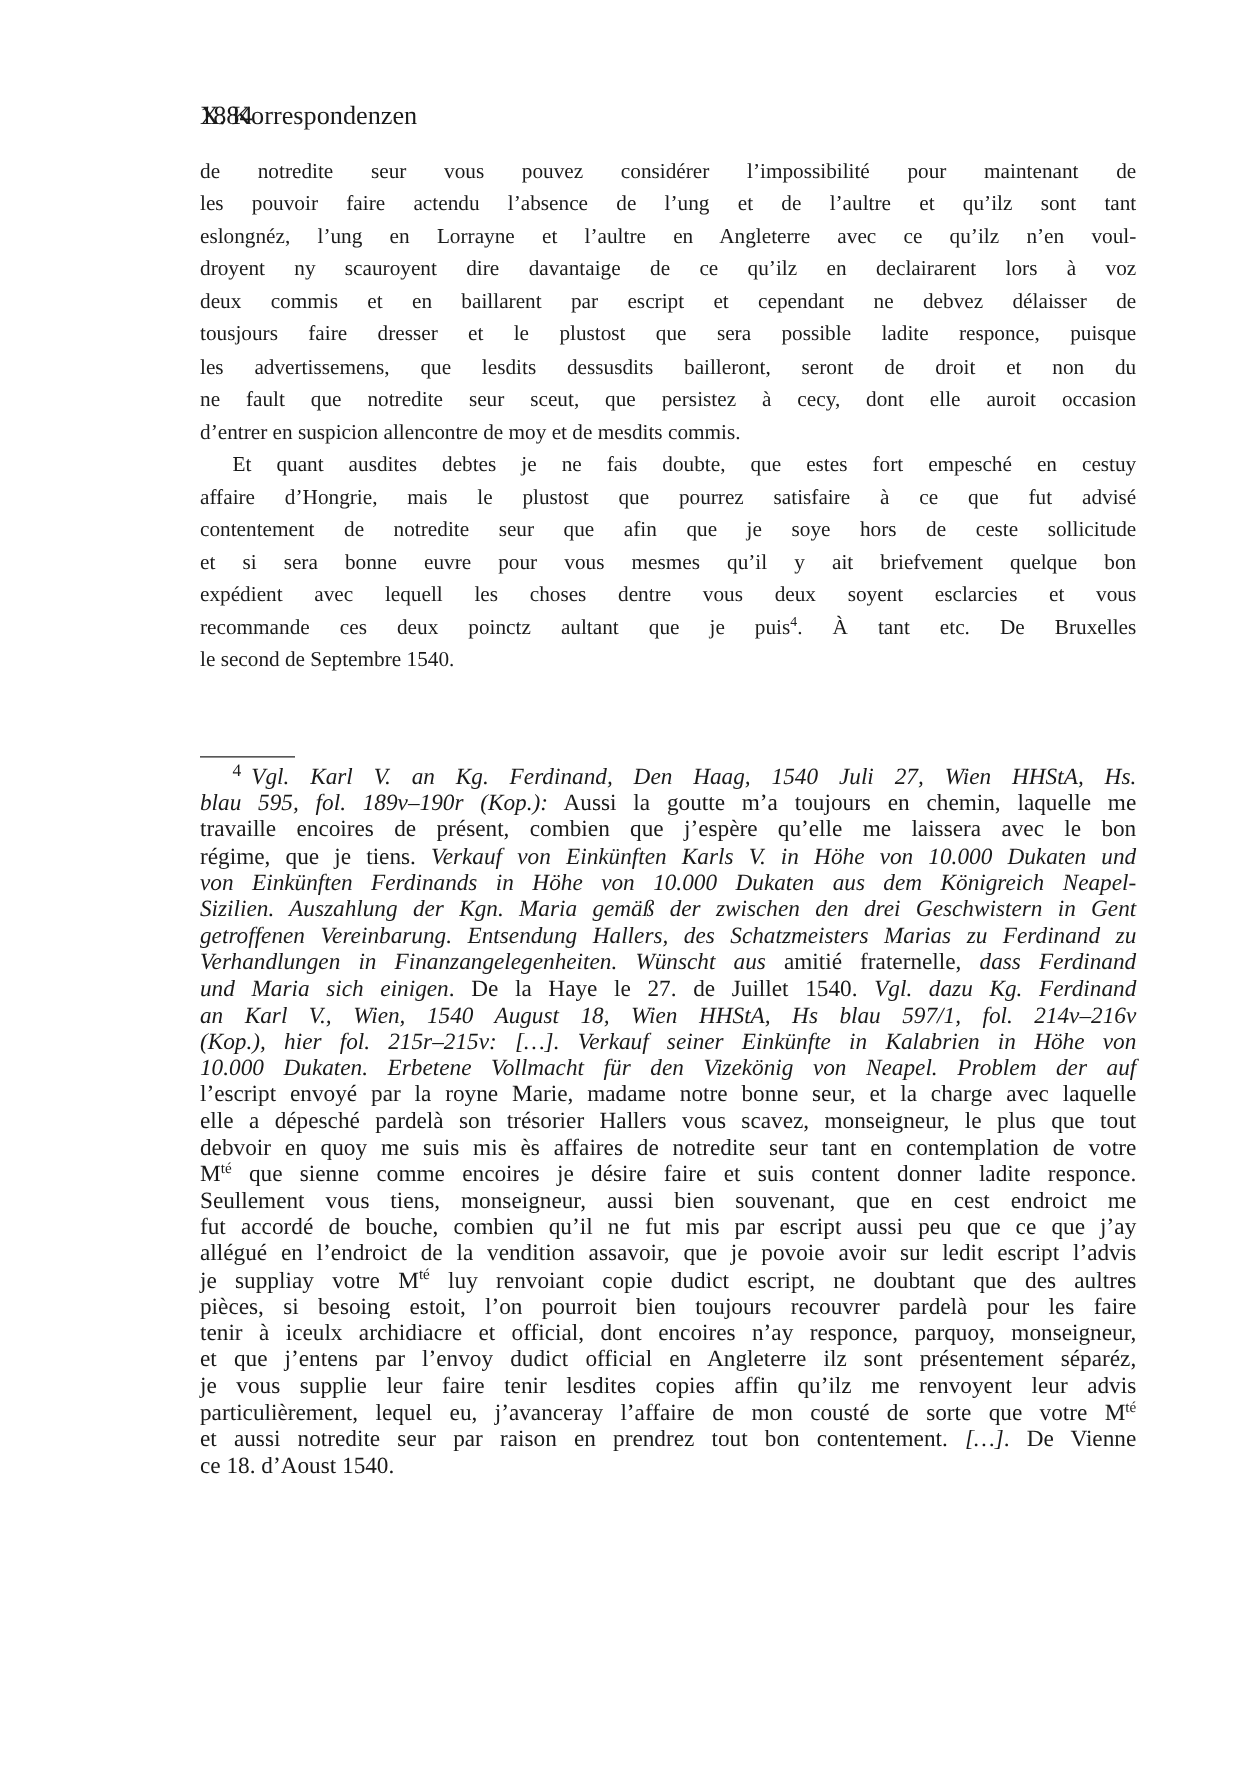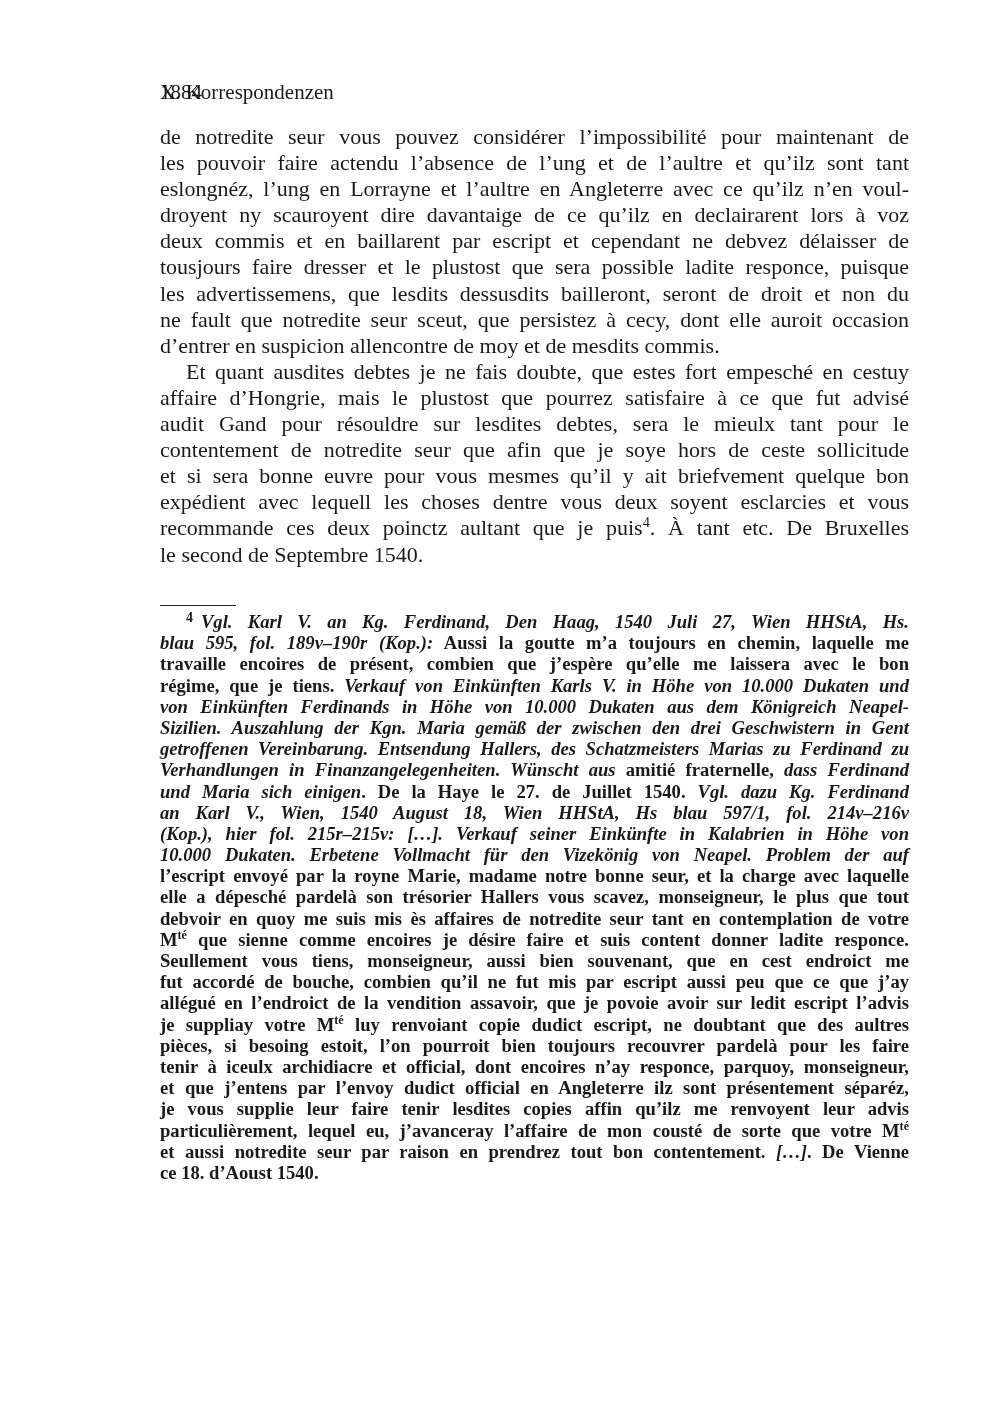--- a/index.html
+++ b/index.html
@@ -1,27 +1,27 @@
 <!DOCTYPE html>
 <html><head>
 <meta charset="utf-8">
 <style>
   html, body { margin: 0; padding: 0; background: #ffffff; }
   body { width: 1004px; height: 1418px; position: relative; overflow: hidden; color: #1a1a1a; font-family: "Liberation Serif", "DejaVu Serif", serif; }
   .page { position: absolute; left: 160px; top: 0; width: 749px; }
   .header { position: absolute; top: 80px; left: 0; width: 749px; height: 30px; font-size: 21px; }
   .header .pno { position: absolute; left: 0; top: 0; }
   .header .rt { position: absolute; left: 0; width: 749px; text-align: left; top: 0; }
-  .main { position: absolute; top: 124px; left: 0; width: 749px; font-size: 22px; line-height: 26.1px; }
+  .main { position: absolute; top: 124px; left: 0; width: 749px; font-size: 17px; line-height: 26.1px; }
   .line { display: block; text-align: justify; text-align-last: justify; white-space: nowrap; height: 26.1px; }
   .line.last { text-align-last: left; }
   .line.indent { padding-left: 26px; }
   .fn-rule { position: absolute; top: 605px; left: 0; width: 76px; height: 0; border-top: 1px solid #222; }
   .footnote { position: absolute; top: 611px; left: 0; width: 749px; font-size: 18.6px; line-height: 21.2px; }
-  .fline { display: block; text-align: justify; text-align-last: justify; white-space: nowrap; height: 21.2px; font-weight: bold; }
+  .fline { display: block; text-align: justify; text-align-last: justify; white-space: nowrap; height: 21.2px; }
   .fline.last { text-align-last: left; }
   .fline.indent { padding-left: 26px; }
   i { font-style: italic; }
   sup { font-size: 0.65em; line-height: 0; vertical-align: 0.55em; }
   .fnmark { font-size: 0.75em; vertical-align: 0.4em; line-height: 0; margin-right: 8px; }
 </style>
 </head>
 <body>
 
 <div class="page">
@@ -36,21 +36,20 @@
     <span class="line">les pouvoir faire actendu l’absence de l’ung et de l’aultre et qu’ilz sont tant</span>
     <span class="line">eslongnéz, l’ung en Lorrayne et l’aultre en Angleterre avec ce qu’ilz n’en voul-</span>
     <span class="line">droyent ny scauroyent dire davantaige de ce qu’ilz en declairarent lors à voz</span>
     <span class="line">deux commis et en baillarent par escript et cependant ne debvez délaisser de</span>
     <span class="line">tousjours faire dresser et le plustost que sera possible ladite responce, puisque</span>
     <span class="line">les advertissemens, que lesdits dessusdits bailleront, seront de droit et non du</span>
     <span class="line">ne fault que notredite seur sceut, que persistez à cecy, dont elle auroit occasion</span>
     <span class="line last">d’entrer en suspicion allencontre de moy et de mesdits commis.</span>
     <span class="line indent">Et quant ausdites debtes je ne fais doubte, que estes fort empesché en cestuy</span>
     <span class="line">affaire d’Hongrie, mais le plustost que pourrez satisfaire à ce que fut advisé</span>
-    <span class="line">audit Gand pour résouldre sur lesdites debtes, sera le mieulx tant pour le</span>
     <span class="line">contentement de notredite seur que afin que je soye hors de ceste sollicitude</span>
     <span class="line">et si sera bonne euvre pour vous mesmes qu’il y ait briefvement quelque bon</span>
     <span class="line">expédient avec lequell les choses dentre vous deux soyent esclarcies et vous</span>
     <span class="line"><span>recommande ces deux poinctz aultant que je puis</span><sup>4</sup><span>. À tant etc. De Bruxelles</span></span>
     <span class="line last">le second de Septembre 1540.</span>
   </div>
 
   <div class="fn-rule"></div>
 
   <div class="footnote">

